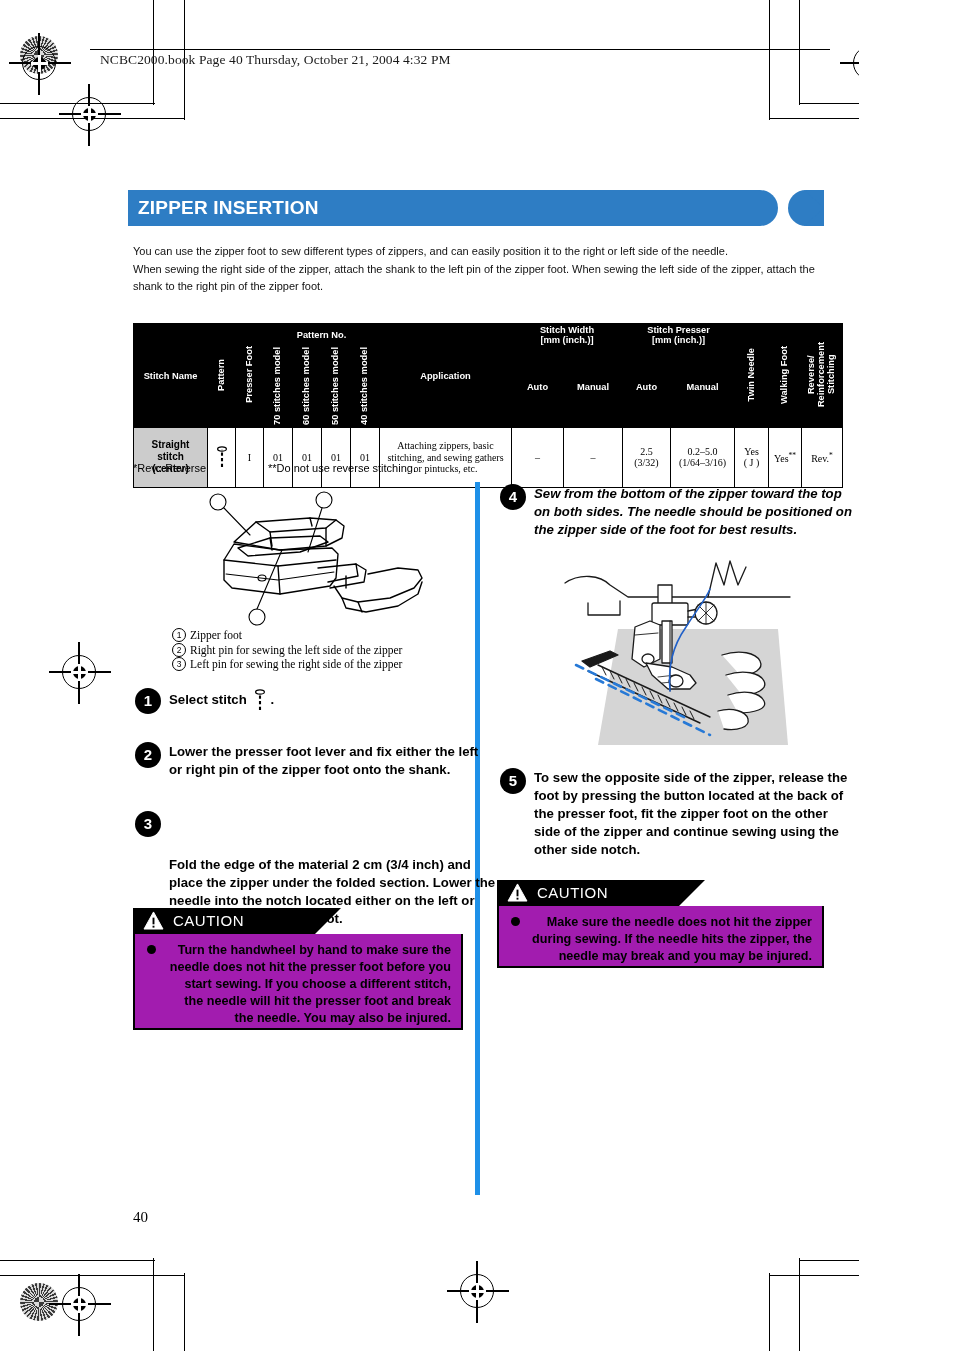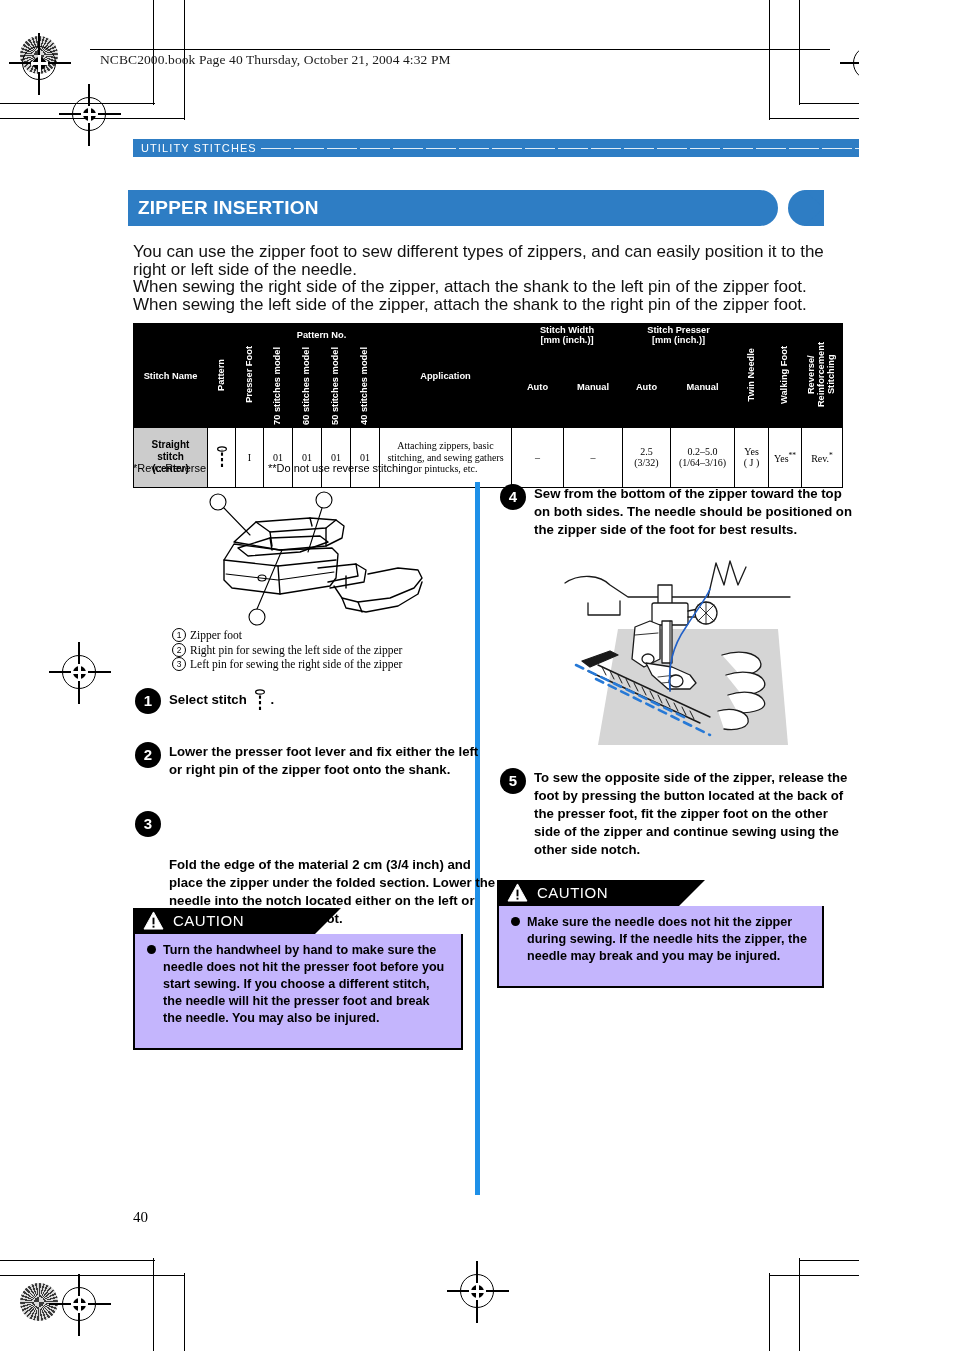--- a/index.html
+++ b/index.html
@@ -139,21 +139,21 @@
     border-left: 20px solid #2e7dc4;
     left: 16px;
   }
 
   
   .intro {
     position: absolute;
     left: 133px; top: 243px;
     width: 692px;
     font-family: "Liberation Sans", sans-serif;
-    font-size: 17px;
+    font-size: 11px;
     line-height: 17.5px;
     color: #111;
   }
 
   
   .spectable {
     position: absolute;
     left: 133px; top: 323px;
     border-collapse: collapse;
     font-size: 9px;
@@ -288,23 +288,24 @@
   .caution .hdr .ctext {
     position: absolute; left: 40px; top: 4px;
     color: #fff;
     font-size: 15px;
     letter-spacing: .5px;
     font-family: "Liberation Sans", sans-serif;
   }
   .caution .box {
     border: 2px solid #000;
     border-top: none;
-    padding: 8px 10px 21px 10px;
-    background: #c4b5fd;
+    padding: 8px 10px 1px 10px;
+    background: #a21caf;
     position: relative;
+    text-align: right;
   }
   .caution .box .bullet {
     position: absolute;
     left: 12px; top: 11px;
     width: 9px; height: 9px;
     border-radius: 50%;
     background: #000;
   }
   .caution .box .txt {
     margin-left: 18px;
@@ -399,25 +400,20 @@
     </div>
   <div class="reg" style="left:460px; top:1274px;">
       <span class="bull"></span>
       <span class="bullwhite"></span>
       <span class="bullwhite2"></span>
     </div>
 
   <div class="runhead-rule" style="left:90px; top:49px; width:740px;"></div>
   <div class="runhead" style="left:100px; top:52px;">NCBC2000.book  Page 40  Thursday, October 21, 2004  4:32 PM</div>
 
-  <div class="sectionbar">
-    <div class="lbl">UTILITY STITCHES</div>
-    <div class="dash"></div>
-    <div class="dashmask"></div>
-  </div>
 
   <div class="titlebar">
     <div class="t">ZIPPER INSERTION</div>
   </div>
   <div class="titletab"></div>
 
   <div class="intro">
     <div>You can use the zipper foot to sew different types of zippers, and can easily position it to the right or left side of the needle.</div>
     <div>When sewing the right side of the zipper, attach the shank to the left pin of the zipper foot. When sewing the left side of the zipper, attach the shank to the right pin of the zipper foot.</div>
   </div>
@@ -586,21 +582,21 @@
       <div class="ctext">CAUTION</div>
     </div>
     <div class="box">
       <span class="bullet"></span>
       <div class="txt">Turn the handwheel by hand to make sure the needle does not hit the presser foot before you start sewing. If you choose a different stitch, the needle will hit the presser foot and break the needle. You may also be injured.</div>
     </div>
   </div>
 
   <div class="step" style="left:500px; top:484px; width:325px;">
     <div class="bubble">4</div>
-    <div class="body" style="width:320px;">Sew from the bottom of the zipper toward the top on both sides. The needle should be positioned on the zipper side of the foot for best results.</div>
+    <div class="body" style="width:320px;font-style:italic;">Sew from the bottom of the zipper toward the top on both sides. The needle should be positioned on the zipper side of the foot for best results.</div>
   </div>
 
   <svg style="position:absolute; left:540px; top:555px; width:290px; height:200px;" viewBox="0 0 290 200">
 
     <polygon points="78,74 238,74 248,190 58,190" fill="#d5d5d5"></polygon>
     <g fill="none" stroke="#1a1a1a" stroke-width="1.3" stroke-linejoin="round" stroke-linecap="round">
 
       <path d="M25,28 C40,18 60,20 70,30 L88,42 L250,42"></path>
       <path d="M168,42 L176,8 L184,30 L190,6 L198,30 L206,12"></path>
 

